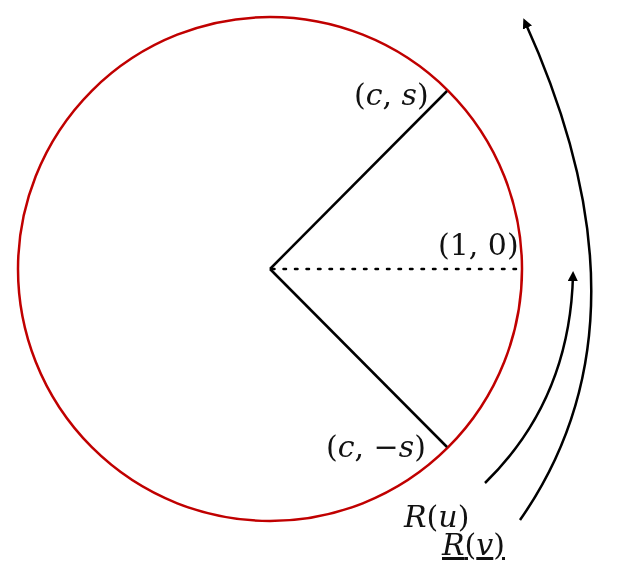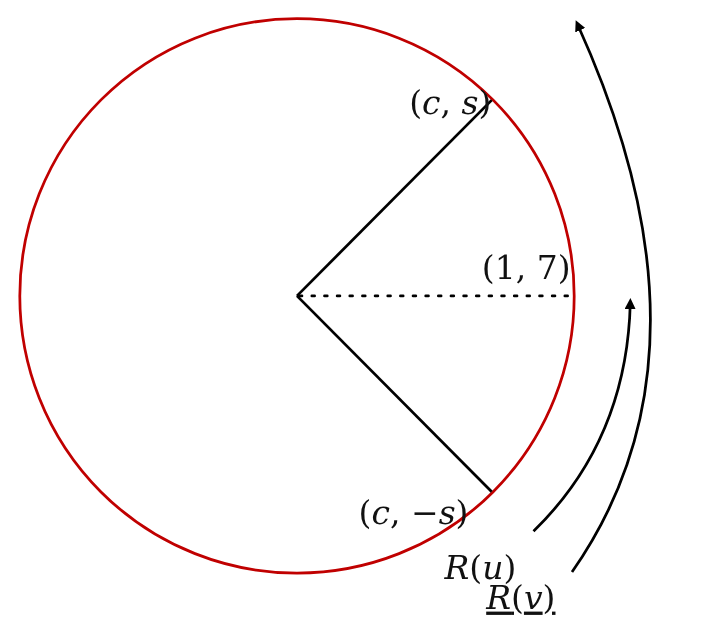--- a/index.html
+++ b/index.html
@@ -18,27 +18,27 @@
     </marker>
   </defs>
   <circle cx="270" cy="269" r="252" fill="none" stroke="#c00000" stroke-width="2.5"></circle>
   <line x1="270" y1="269" x2="447" y2="91" stroke="#000" stroke-width="2.5"></line>
   <line x1="270" y1="269" x2="447" y2="447" stroke="#000" stroke-width="2.5"></line>
   <line x1="272" y1="269" x2="521" y2="269" stroke="#000" stroke-width="2.5" stroke-dasharray="2.5 9" stroke-linecap="round"></line>
   <path d="M485,483 Q570,400 573,275" fill="none" stroke="#000" stroke-width="2.5" marker-end="url(#ah)"></path>
   <path d="M520,520 Q660,320 525,22" fill="none" stroke="#000" stroke-width="2.5" marker-end="url(#ah)"></path>
 </svg>
 
-<div class="lbl" style="left:372px; top:80px;text-align:right;">
+<div class="lbl" style="left:354px; top:80px;text-align:right;">
   <span>(</span><span class="it">c</span><span>, </span><span class="it">s</span><span>)</span>
 </div>
 
-<div class="lbl" style="left:438px; top:230px;">(1, 7)</div>
+<div class="lbl" style="left:438px; top:230px;">(1, 0)</div>
 
-<div class="lbl" style="left:326px; top:432px;margin-top:20px;">
+<div class="lbl" style="left:326px; top:432px;">
   <span>(</span><span class="it">c</span><span>, −</span><span class="it">s</span><span>)</span>
 </div>
 
 <div class="lbl" style="left:404px; top:502px;">
   <span class="it">R</span><span>(</span><span class="it">u</span><span>)</span>
 </div>
 
 <div class="lbl" style="left:442px; top:530px;text-decoration:underline;">
   <span class="it">R</span><span>(</span><span class="it">v</span><span>)</span>
 </div>

